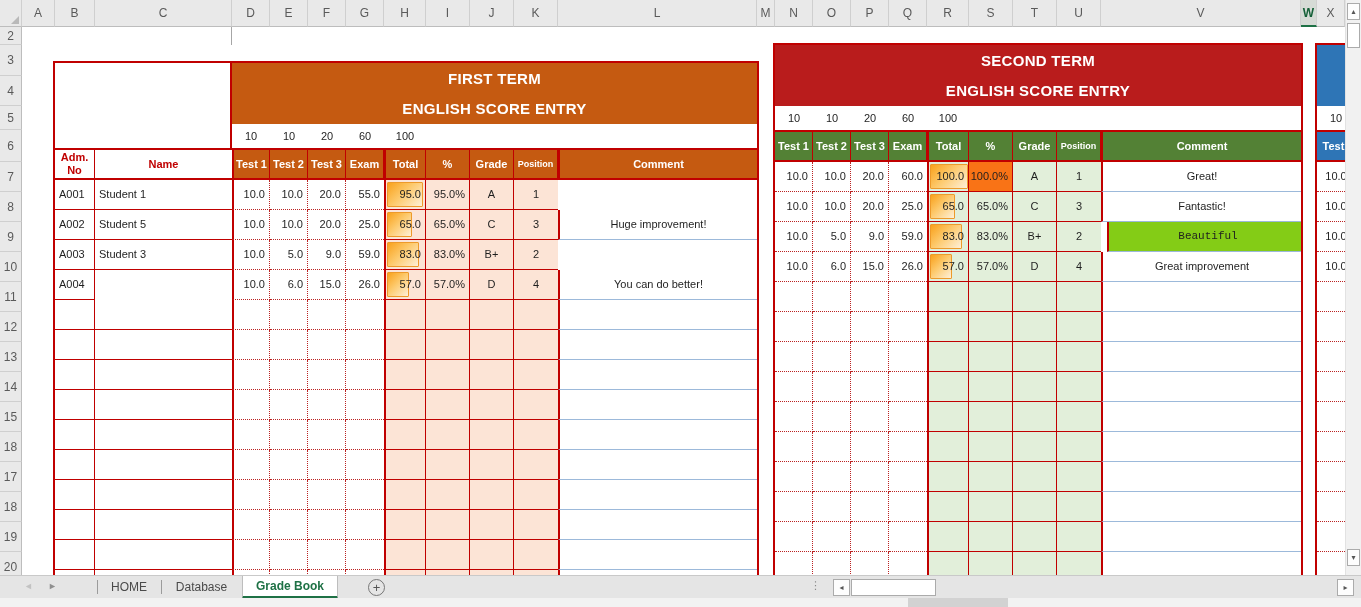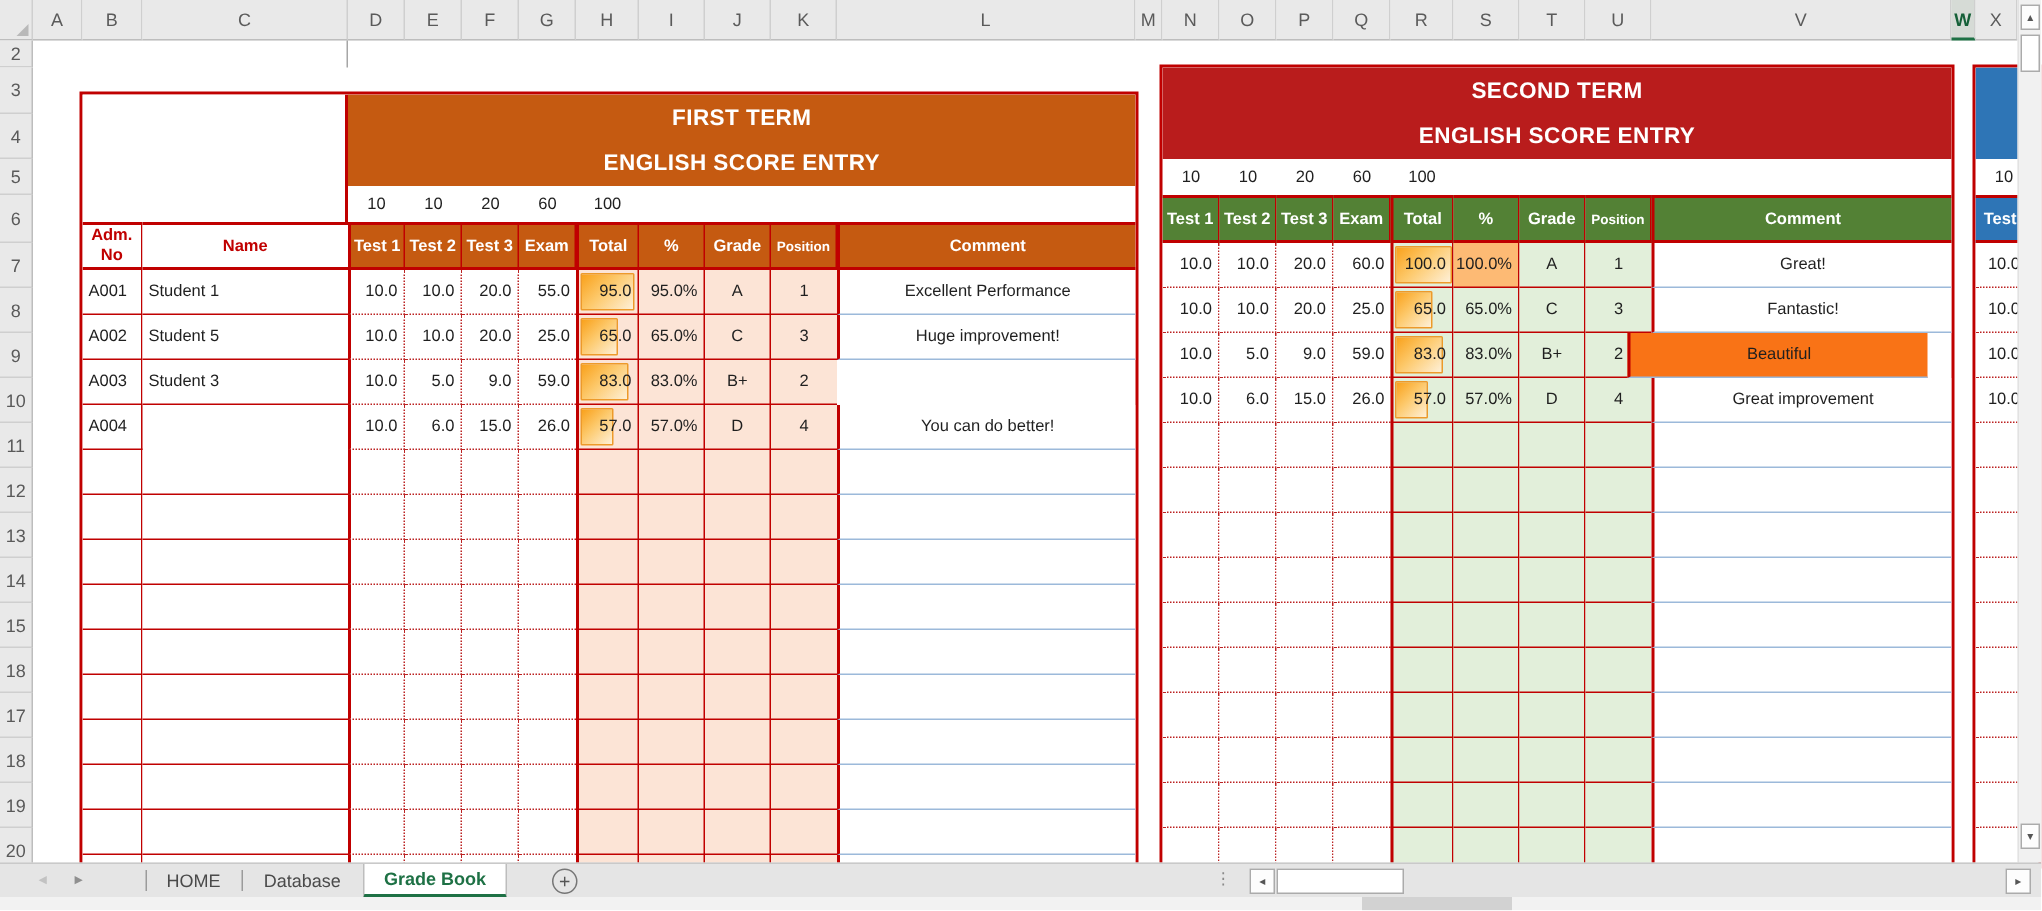--- a/index.html
+++ b/index.html
@@ -175,21 +175,20 @@
       <div class="abs cell num db1 dr1" style="left: 215px; top: 117px; width: 38px; height: 30px; background: rgb(255, 255, 255);">10.0</div>
       <div class="abs cell num db1 dr1" style="left: 253px; top: 117px; width: 38px; height: 30px; background: rgb(255, 255, 255);">20.0</div>
       <div class="abs cell num db1" style="left: 291px; top: 117px; width: 38px; height: 30px; background: rgb(255, 255, 255);">55.0</div>
       <div class="abs cell sl2 sr1 sb1" style="left: 329px; top: 117px; width: 42px; height: 30px; background: rgb(252, 228, 214);">
         <div class="bar" style="position: absolute; left: 1px; top: 2px; width: 36px; height: 25px;"></div>
         <div class="totval">95.0</div>
       </div>
       <div class="abs cell num sr1 sb1" style="left: 371px; top: 117px; width: 44px; height: 30px; background: rgb(252, 228, 214);">95.0%</div>
       <div class="abs cell sr1 sb1" style="left: 415px; top: 117px; width: 44px; height: 30px; background: rgb(252, 228, 214);">A</div>
       <div class="abs cell sb1" style="left: 459px; top: 117px; width: 44px; height: 30px; background: rgb(252, 228, 214);">1</div>
-      <div class="abs cell sl2 cb1" style="left: 503px; top: 117px; width: 199px; height: 30px; background: rgb(255, 255, 255);">Excellent Performance</div>
       <div class="abs cell lft sr1 sb1" style="left: 0px; top: 147px; width: 40px; height: 30px; background: rgb(255, 255, 255);">A002</div>
       <div class="abs cell lft sb1" style="left: 40px; top: 147px; width: 137px; height: 30px; background: rgb(255, 255, 255);">Student 5</div>
       <div class="abs cell num db1 dr1 sl2" style="left: 177px; top: 147px; width: 38px; height: 30px; background: rgb(255, 255, 255);">10.0</div>
       <div class="abs cell num db1 dr1" style="left: 215px; top: 147px; width: 38px; height: 30px; background: rgb(255, 255, 255);">10.0</div>
       <div class="abs cell num db1 dr1" style="left: 253px; top: 147px; width: 38px; height: 30px; background: rgb(255, 255, 255);">20.0</div>
       <div class="abs cell num db1" style="left: 291px; top: 147px; width: 38px; height: 30px; background: rgb(255, 255, 255);">25.0</div>
       <div class="abs cell sl2 sr1 sb1" style="left: 329px; top: 147px; width: 42px; height: 30px; background: rgb(252, 228, 214);">
         <div class="bar" style="position: absolute; left: 1px; top: 2px; width: 25px; height: 25px;"></div>
         <div class="totval">65.0</div>
       </div>
@@ -354,21 +353,21 @@
       <div class="abs cell hdrWhite bt2 bb2 sr1 small" style="left: 282px; top: 85px; width: 44px; height: 32px; background: rgb(83, 129, 53);">Position</div>
       <div class="abs cell hdrWhite bt2 bb2 sl2" style="left: 326px; top: 85px; width: 200px; height: 32px; background: rgb(83, 129, 53);">Comment</div>
       <div class="abs cell num db1 dr1" style="left: 0px; top: 117px; width: 38px; height: 30px; background: rgb(255, 255, 255);">10.0</div>
       <div class="abs cell num db1 dr1" style="left: 38px; top: 117px; width: 38px; height: 30px; background: rgb(255, 255, 255);">10.0</div>
       <div class="abs cell num db1 dr1" style="left: 76px; top: 117px; width: 38px; height: 30px; background: rgb(255, 255, 255);">20.0</div>
       <div class="abs cell num db1" style="left: 114px; top: 117px; width: 38px; height: 30px; background: rgb(255, 255, 255);">60.0</div>
       <div class="abs cell sl2 sr1 sb1" style="left: 152px; top: 117px; width: 42px; height: 30px; background: rgb(226, 239, 218);">
         <div class="bar" style="position: absolute; left: 1px; top: 2px; width: 38px; height: 25px;"></div>
         <div class="totval">100.0</div>
       </div>
-      <div class="abs cell num sr1 sb1" style="left: 194px; top: 117px; width: 44px; height: 30px; background: #fdba74;">100.0%</div>
+      <div class="abs cell num sr1 sb1" style="left: 194px; top: 117px; width: 44px; height: 30px; background: #f97316;">100.0%</div>
       <div class="abs cell sr1 sb1" style="left: 238px; top: 117px; width: 44px; height: 30px; background: rgb(226, 239, 218);">A</div>
       <div class="abs cell sb1" style="left: 282px; top: 117px; width: 44px; height: 30px; background: rgb(226, 239, 218);">1</div>
       <div class="abs cell sl2 cb1" style="left: 326px; top: 117px; width: 200px; height: 30px; background: rgb(255, 255, 255);">Great!</div>
       <div class="abs cell num db1 dr1" style="left: 0px; top: 147px; width: 38px; height: 30px; background: rgb(255, 255, 255);">10.0</div>
       <div class="abs cell num db1 dr1" style="left: 38px; top: 147px; width: 38px; height: 30px; background: rgb(255, 255, 255);">10.0</div>
       <div class="abs cell num db1 dr1" style="left: 76px; top: 147px; width: 38px; height: 30px; background: rgb(255, 255, 255);">20.0</div>
       <div class="abs cell num db1" style="left: 114px; top: 147px; width: 38px; height: 30px; background: rgb(255, 255, 255);">25.0</div>
       <div class="abs cell sl2 sr1 sb1" style="left: 152px; top: 147px; width: 42px; height: 30px; background: rgb(226, 239, 218);">
         <div class="bar" style="position: absolute; left: 1px; top: 2px; width: 25px; height: 25px;"></div>
         <div class="totval">65.0</div>
@@ -381,21 +380,21 @@
       <div class="abs cell num db1 dr1" style="left: 38px; top: 177px; width: 38px; height: 30px; background: rgb(255, 255, 255);">5.0</div>
       <div class="abs cell num db1 dr1" style="left: 76px; top: 177px; width: 38px; height: 30px; background: rgb(255, 255, 255);">9.0</div>
       <div class="abs cell num db1" style="left: 114px; top: 177px; width: 38px; height: 30px; background: rgb(255, 255, 255);">59.0</div>
       <div class="abs cell sl2 sr1 sb1" style="left: 152px; top: 177px; width: 42px; height: 30px; background: rgb(226, 239, 218);">
         <div class="bar" style="position: absolute; left: 1px; top: 2px; width: 32px; height: 25px;"></div>
         <div class="totval">83.0</div>
       </div>
       <div class="abs cell num sr1 sb1" style="left: 194px; top: 177px; width: 44px; height: 30px; background: rgb(226, 239, 218);">83.0%</div>
       <div class="abs cell sr1 sb1" style="left: 238px; top: 177px; width: 44px; height: 30px; background: rgb(226, 239, 218);">B+</div>
       <div class="abs cell sb1" style="left: 282px; top: 177px; width: 44px; height: 30px; background: rgb(226, 239, 218);">2</div>
-      <div class="abs cell sl2 cb1" style="left: 310px; top: 177px; width: 200px; height: 30px; background: #f97316;">Beautiful</div>
+      <div class="abs cell sl2 cb1" style="left: 332px; top: 177px; width: 200px; height: 30px; background: #84cc16; font-family: Liberation Mono, monospace;">Beautiful</div>
       <div class="abs cell num db1 dr1" style="left: 0px; top: 207px; width: 38px; height: 30px; background: rgb(255, 255, 255);">10.0</div>
       <div class="abs cell num db1 dr1" style="left: 38px; top: 207px; width: 38px; height: 30px; background: rgb(255, 255, 255);">6.0</div>
       <div class="abs cell num db1 dr1" style="left: 76px; top: 207px; width: 38px; height: 30px; background: rgb(255, 255, 255);">15.0</div>
       <div class="abs cell num db1" style="left: 114px; top: 207px; width: 38px; height: 30px; background: rgb(255, 255, 255);">26.0</div>
       <div class="abs cell sl2 sr1 sb1" style="left: 152px; top: 207px; width: 42px; height: 30px; background: rgb(226, 239, 218);">
         <div class="bar" style="position: absolute; left: 1px; top: 2px; width: 22px; height: 25px;"></div>
         <div class="totval">57.0</div>
       </div>
       <div class="abs cell num sr1 sb1" style="left: 194px; top: 207px; width: 44px; height: 30px; background: rgb(226, 239, 218);">57.0%</div>
       <div class="abs cell sr1 sb1" style="left: 238px; top: 207px; width: 44px; height: 30px; background: rgb(226, 239, 218);">D</div>

